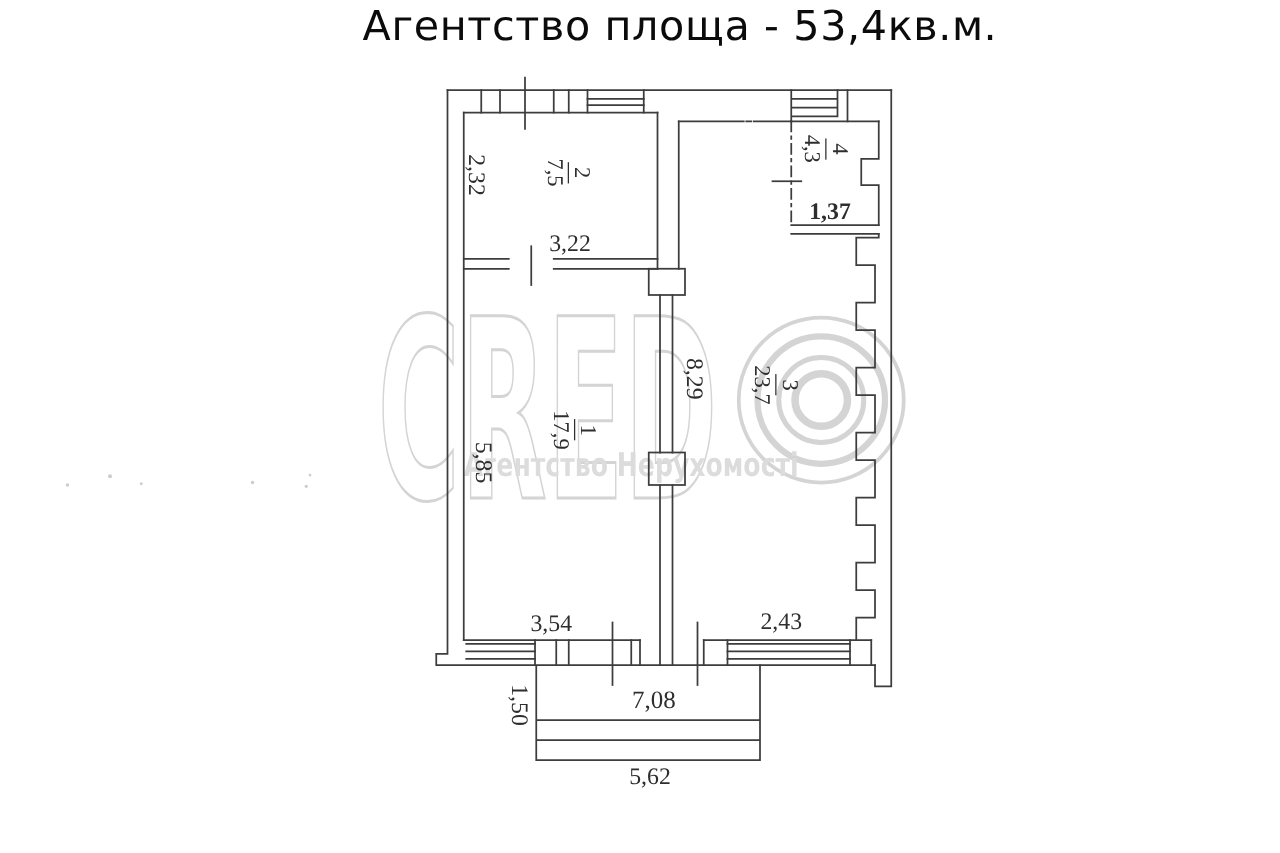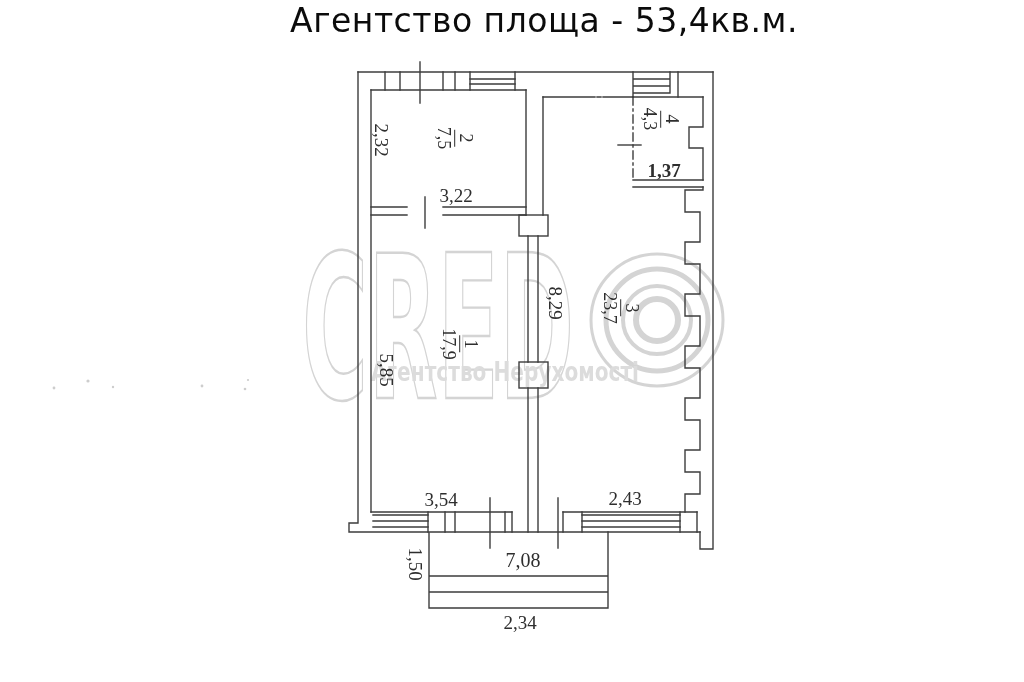--- a/index.html
+++ b/index.html
@@ -108,15 +108,15 @@
 
   <span class="dim rot" style="left:381px;top:140px;">2,32</span>
   <span class="dim" style="left:456px;top:195px;">3,22</span>
   <span class="dim" style="left:664px;top:170px;font-weight:bold;">1,37</span>
   <span class="dim rot" style="left:386px;top:370px;">5,85</span>
   <span class="dim rot" style="left:555px;top:303px;">8,29</span>
   <span class="dim" style="left:441px;top:499px;">3,54</span>
   <span class="dim" style="left:625px;top:498px;">2,43</span>
   <span class="dim" style="left:523px;top:560px;font-size:20px;">7,08</span>
   <span class="dim rot" style="left:415px;top:564px;">1,50</span>
-  <span class="dim" style="left:520px;top:622px;">2,34</span>
+  <span class="dim" style="left:520px;top:622px;">5,62</span>
 
 </div>
 
 </body></html>

